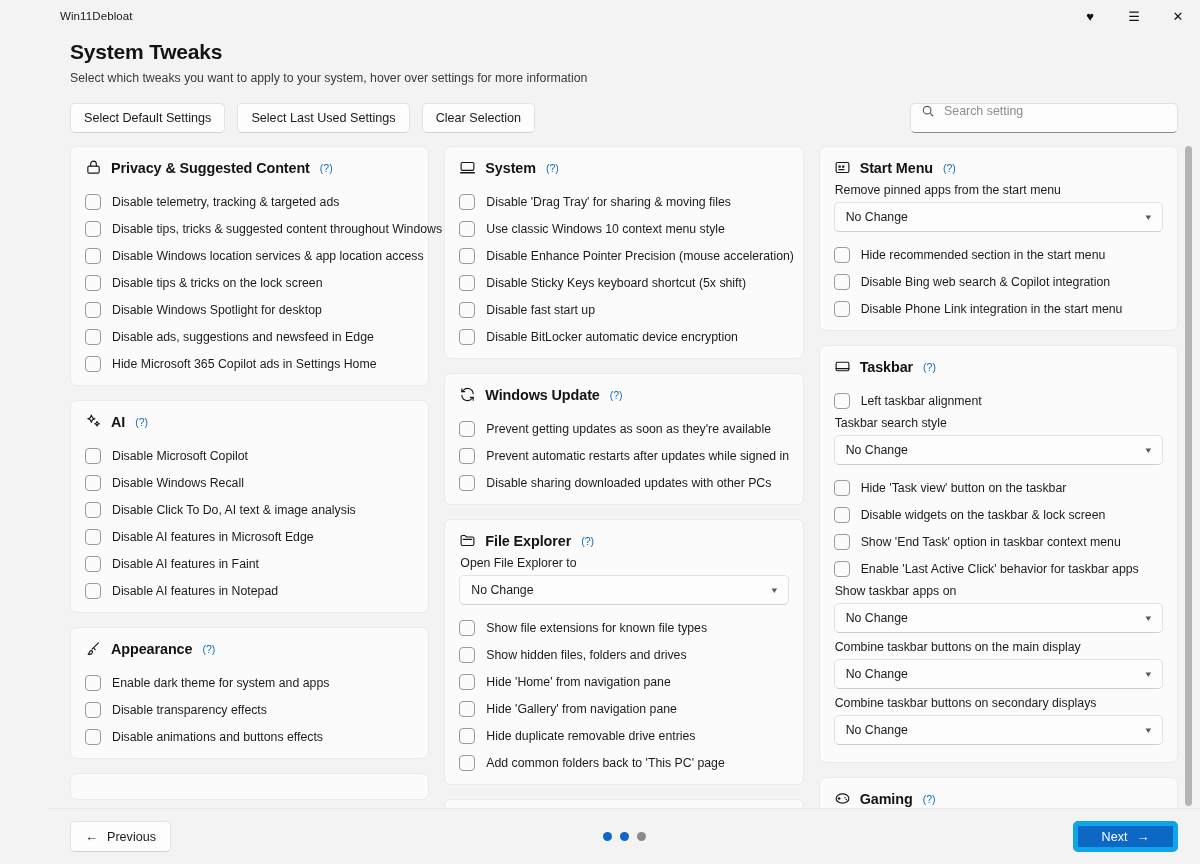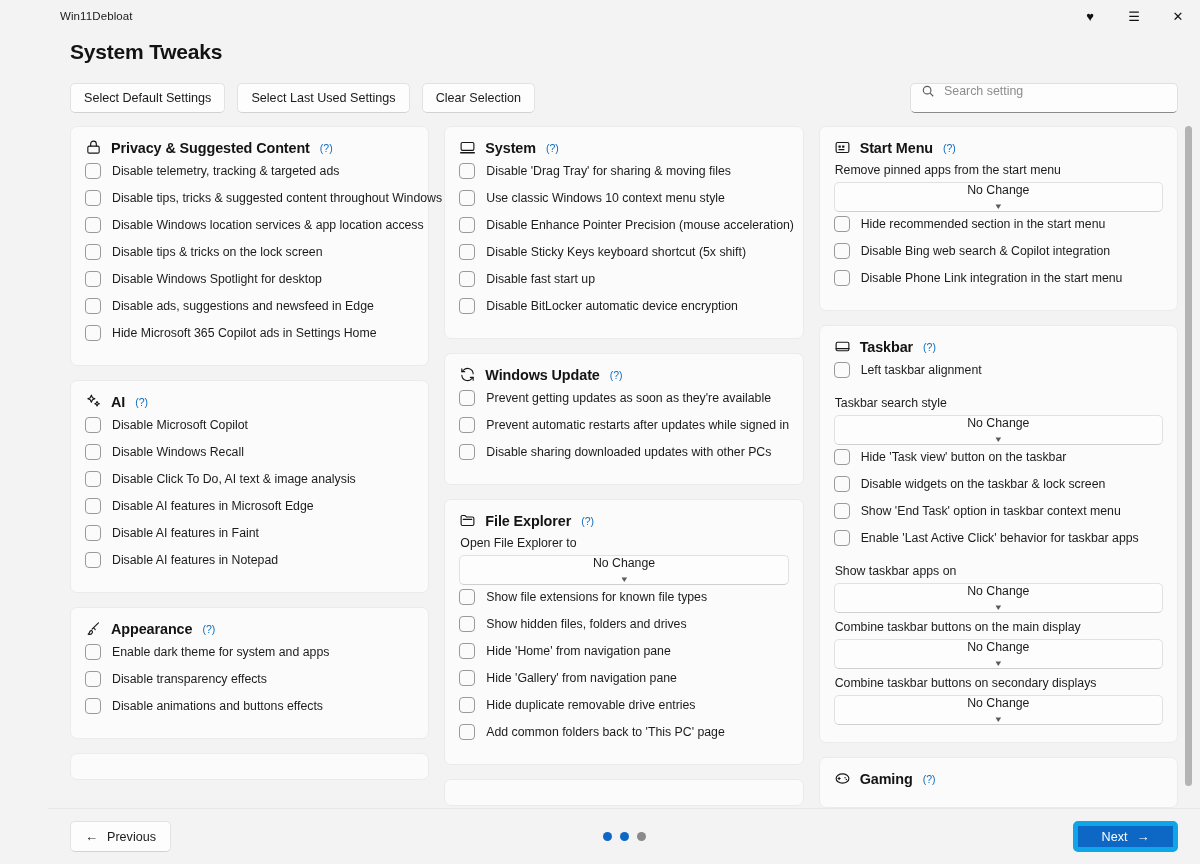--- a/index.html
+++ b/index.html
@@ -99,42 +99,42 @@
     font-size: 14.4px; font-weight: bold; color: #141414; letter-spacing: -.1px;
   }
   .help {
     font-size: 10.5px; color: #0f6cbd; cursor: default;
     margin-left: 1px; font-weight: normal;
   }
   .sec-icon { width: 17px; height: 17px; display: block; flex: none; color: #171717; }
 
   
   .chk-row {
-    display: flex; align-items: flex-start; gap: 11px;
+    display: flex; align-items: flex-end; gap: 11px;
     height: 27px; cursor: default;
   }
   .chk-box {
     width: 16px; height: 16px; flex: none;
     border: 1px solid #9a9a9a;
     border-radius: 4px;
     background: #fbfbfb;
   }
   .chk-label { font-size: 12.3px; color: #1c1c1c; line-height: 16px; white-space: nowrap; }
 
   
   .field-label { font-size: 12.3px; color: #1c1c1c; margin: 7px 0 5px 1px; }
   .dropdown {
     height: 30px;
     background: #fdfdfd;
     border: 1px solid #e1e1e1;
     border-bottom-color: #cfcfcf;
     border-radius: 5px;
     display: flex; align-items: center; justify-content: space-between;
     padding: 0 11px; margin-bottom: 4px;
-    font-size: 12.3px; color: #1b1b1b; cursor: default; flex-direction: column;
+    font-size: 12.3px; color: #1b1b1b; cursor: default;
   }
   .chev { font-size: 9px; color: #5c5c5c; transform: scaleX(1.25); }
 
   
   .scrollbar {
     position: absolute; right: 8px; top: 0; width: 7px; bottom: 0;
   }
   .scrollthumb {
     position: absolute; left: 0; top: 0;
     width: 7px; height: 660px;
@@ -180,20 +180,21 @@
   <div class="titlebar">
     <div class="titlebar-title">Win11Debloat</div>
     <div class="titlebar-spacer"></div>
     <div class="tb-btn">♥</div>
     <div class="tb-btn">☰</div>
     <div class="tb-btn close">✕</div>
   </div>
 
   <div class="header">
     <div class="page-title">System Tweaks</div>
+    <div class="page-sub">Select which tweaks you want to apply to your system, hover over settings for more information</div>
     <div class="toolbar">
       <div class="tb-pill">Select Default Settings</div>
       <div class="tb-pill">Select Last Used Settings</div>
       <div class="tb-pill">Clear Selection</div>
       <div class="search-wrap">
         <svg class="sec-icon" style="width:14px;height:14px;color:#5d5d5d" viewBox="0 0 24 24" fill="none" stroke="currentColor" stroke-width="2">
           <circle cx="10.5" cy="10.5" r="6.5"></circle>
             <line x1="15.5" y1="15.5" x2="21" y2="21"></line>
         </svg>
         <input class="search-input" placeholder="Search setting" style="">

